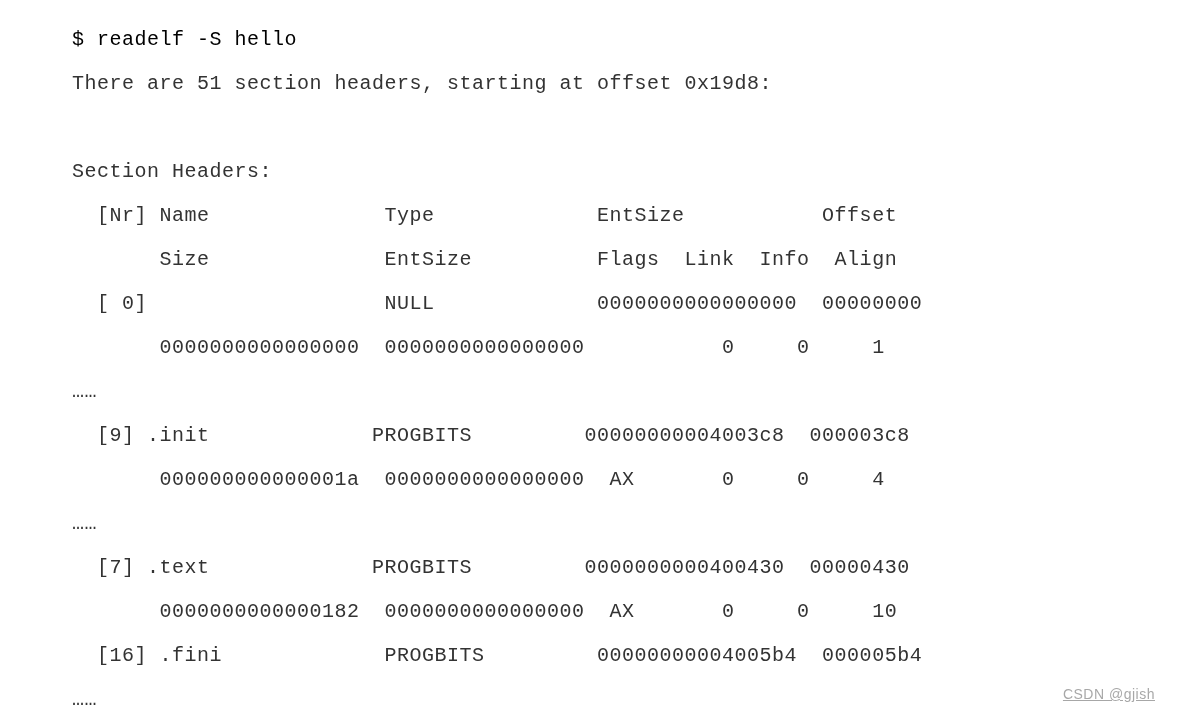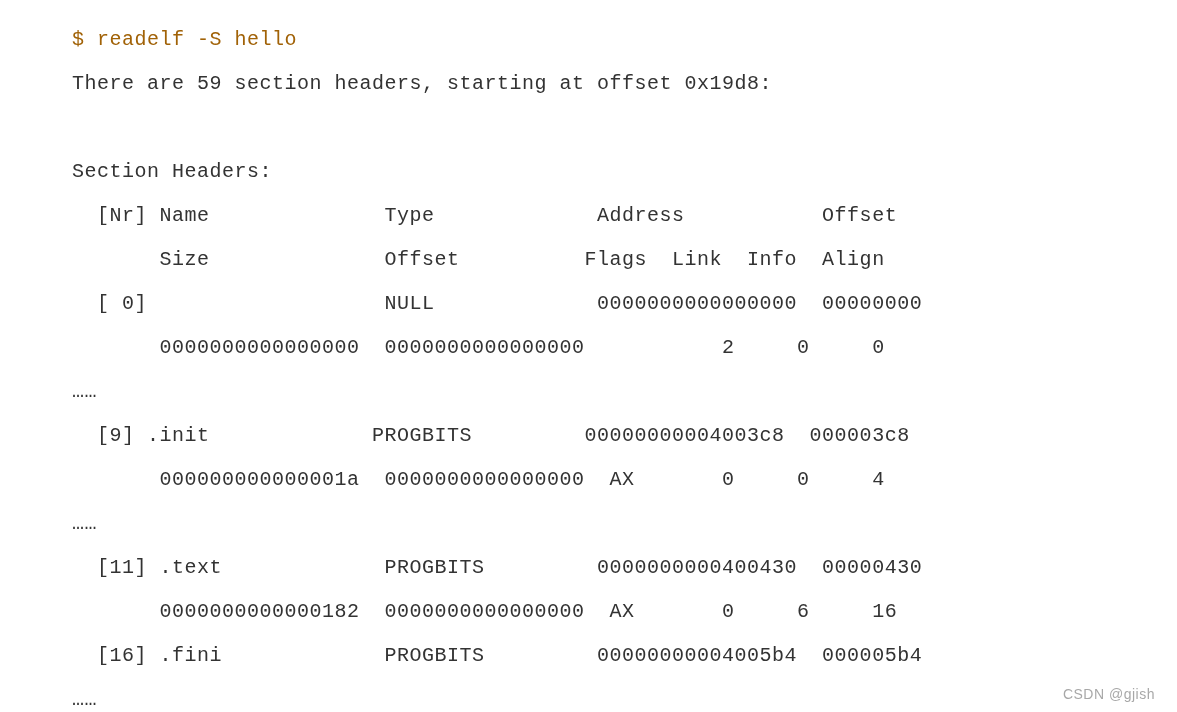--- a/index.html
+++ b/index.html
@@ -16,45 +16,46 @@
   }
   pre.term {
     margin: 0;
     padding: 18px 0 0 72px;
     font-family: "Courier New", Courier, monospace;
     font-size: 20px;
     line-height: 44px;
     letter-spacing: 0.5px;
     white-space: pre;
   }
-  .cmd { color: #a16207; }
+  .cmd { color: #000000; }
   .watermark {
     position: absolute;
     right: 22px;
     bottom: 10px;
     color: rgba(120,120,120,0.65);
     font-family: Arial, sans-serif;
     font-size: 14px;
     letter-spacing: 0.5px;
+    text-decoration: underline;
   }
 </style>
 </head>
 <body>
 
 <pre class="term"><span class="cmd">$ readelf -S hello</span>
-<span>There are 59 section headers, starting at offset 0x19d8:</span>
+<span>There are 51 section headers, starting at offset 0x19d8:</span>
 <span></span>
 <span>Section Headers:</span>
-<span>  [Nr] Name              Type             Address           Offset</span>
-<span>       Size              Offset          Flags  Link  Info  Align</span>
+<span>  [Nr] Name              Type             EntSize           Offset</span>
+<span>       Size              EntSize          Flags  Link  Info  Align</span>
 <span>  [ 0]                   NULL             0000000000000000  00000000</span>
-<span>       0000000000000000  0000000000000000           2     0     0</span>
+<span>       0000000000000000  0000000000000000           0     0     1</span>
 <span>……</span>
 <span>  [9] .init             PROGBITS         00000000004003c8  000003c8</span>
 <span>       000000000000001a  0000000000000000  AX       0     0     4</span>
 <span>……</span>
-<span>  [11] .text             PROGBITS         0000000000400430  00000430</span>
-<span>       0000000000000182  0000000000000000  AX       0     6     16</span>
+<span>  [7] .text             PROGBITS         0000000000400430  00000430</span>
+<span>       0000000000000182  0000000000000000  AX       0     0     10</span>
 <span>  [16] .fini             PROGBITS         00000000004005b4  000005b4</span>
 <span>……</span>
 </pre>
 
 <div class="watermark">CSDN @gjish</div>
 
 </body></html>

